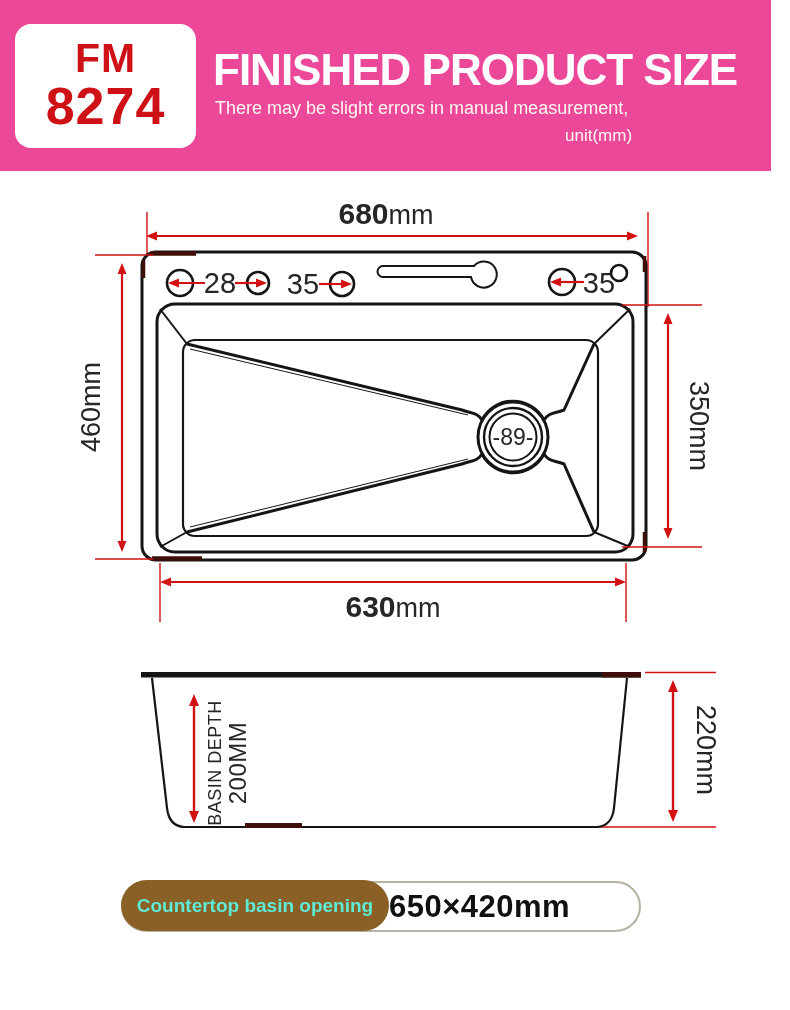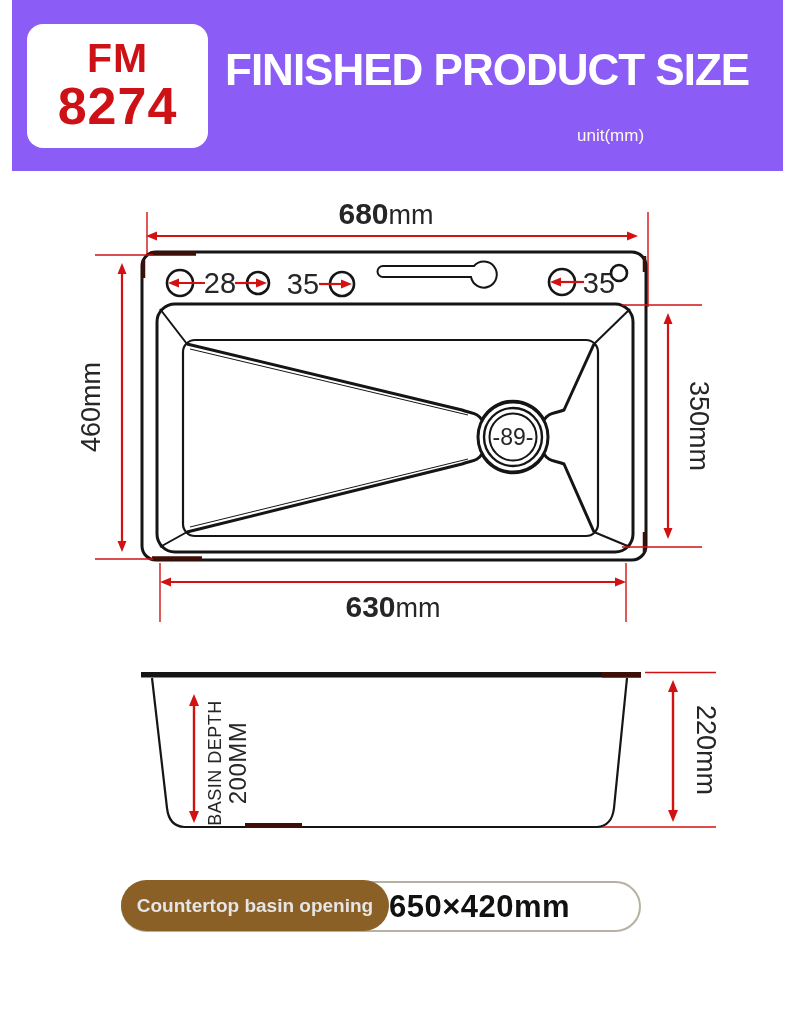--- a/index.html
+++ b/index.html
@@ -3,22 +3,22 @@
 <meta charset="utf-8">
 <style>
   * { margin:0; padding:0; box-sizing:border-box; }
   html,body { width:790px; }
   body {
     width:790px; height:1010px; position:relative; background:#ffffff;
     font-family:"Liberation Sans", sans-serif; overflow:hidden;
   }
   
   .header {
-    position:absolute; left:12px; top:0; width:771px; height:171px;
-    background:#8b5cf6;
+    position:absolute; left:0; top:0; width:771px; height:171px;
+    background:#ec4899;
   }
   .model-card {
     position:absolute; left:15px; top:24px; width:181px; height:124px;
     background:#ffffff; border-radius:16px;
     display:flex; flex-direction:column; align-items:center; justify-content:center;
   }
   .model-line1 { color:#CE1117; font-weight:bold; font-size:41px; line-height:1.0; letter-spacing:1px; }
   .model-line2 { color:#CE1117; font-weight:bold; font-size:52px; line-height:1.05; letter-spacing:1px; }
   .header-title {
     position:absolute; left:213px; top:32px; width:570px;
@@ -50,37 +50,38 @@
   
   .footer-pill {
     position:absolute; left:121px; top:881px; width:520px; height:51px;
     background:#ffffff; border:2px solid #b7b1a2; border-radius:26px;
     display:flex; align-items:center;
   }
   .footer-label-seg {
     width:268px; height:51px; margin:-2px 0 0 -2px;
     background:#8A6026; border-radius:26px;
     display:flex; align-items:center; justify-content:center;
-    color:#e5e5e5; font-weight:bold; font-size:19px;
+    color:#5eead4; font-weight:bold; font-size:19px;
   }
   .footer-size-seg {
     flex:1; text-align:left;
     color:#111111; font-weight:bold; font-size:31px; letter-spacing:0.5px;
   }
 </style>
 </head>
 <body>
 
 <div class="header">
   <div class="model-card">
     <div class="model-line1">FM</div>
     <div class="model-line2">8274</div>
   </div>
   <div class="header-title">FINISHED PRODUCT SIZE</div>
   <div class="header-note">
+    <div>There may be slight errors in manual measurement,</div>
   </div>
   <div class="unit-label">unit(mm)</div>
 </div>
 
 <svg class="diagram-svg" width="790" height="700" viewBox="0 0 790 700">
 
   <text x="386" y="44" text-anchor="middle"><tspan class="dimnum">680</tspan><tspan class="dimunit">mm</tspan></text>
   <line class="red" x1="155" y1="56" x2="629" y2="56" stroke-width="2.2"></line>
   <polygon class="redf" points="146,56 157,51.5 157,60.5"></polygon>
   <polygon class="redf" points="638,56 627,51.5 627,60.5"></polygon>

